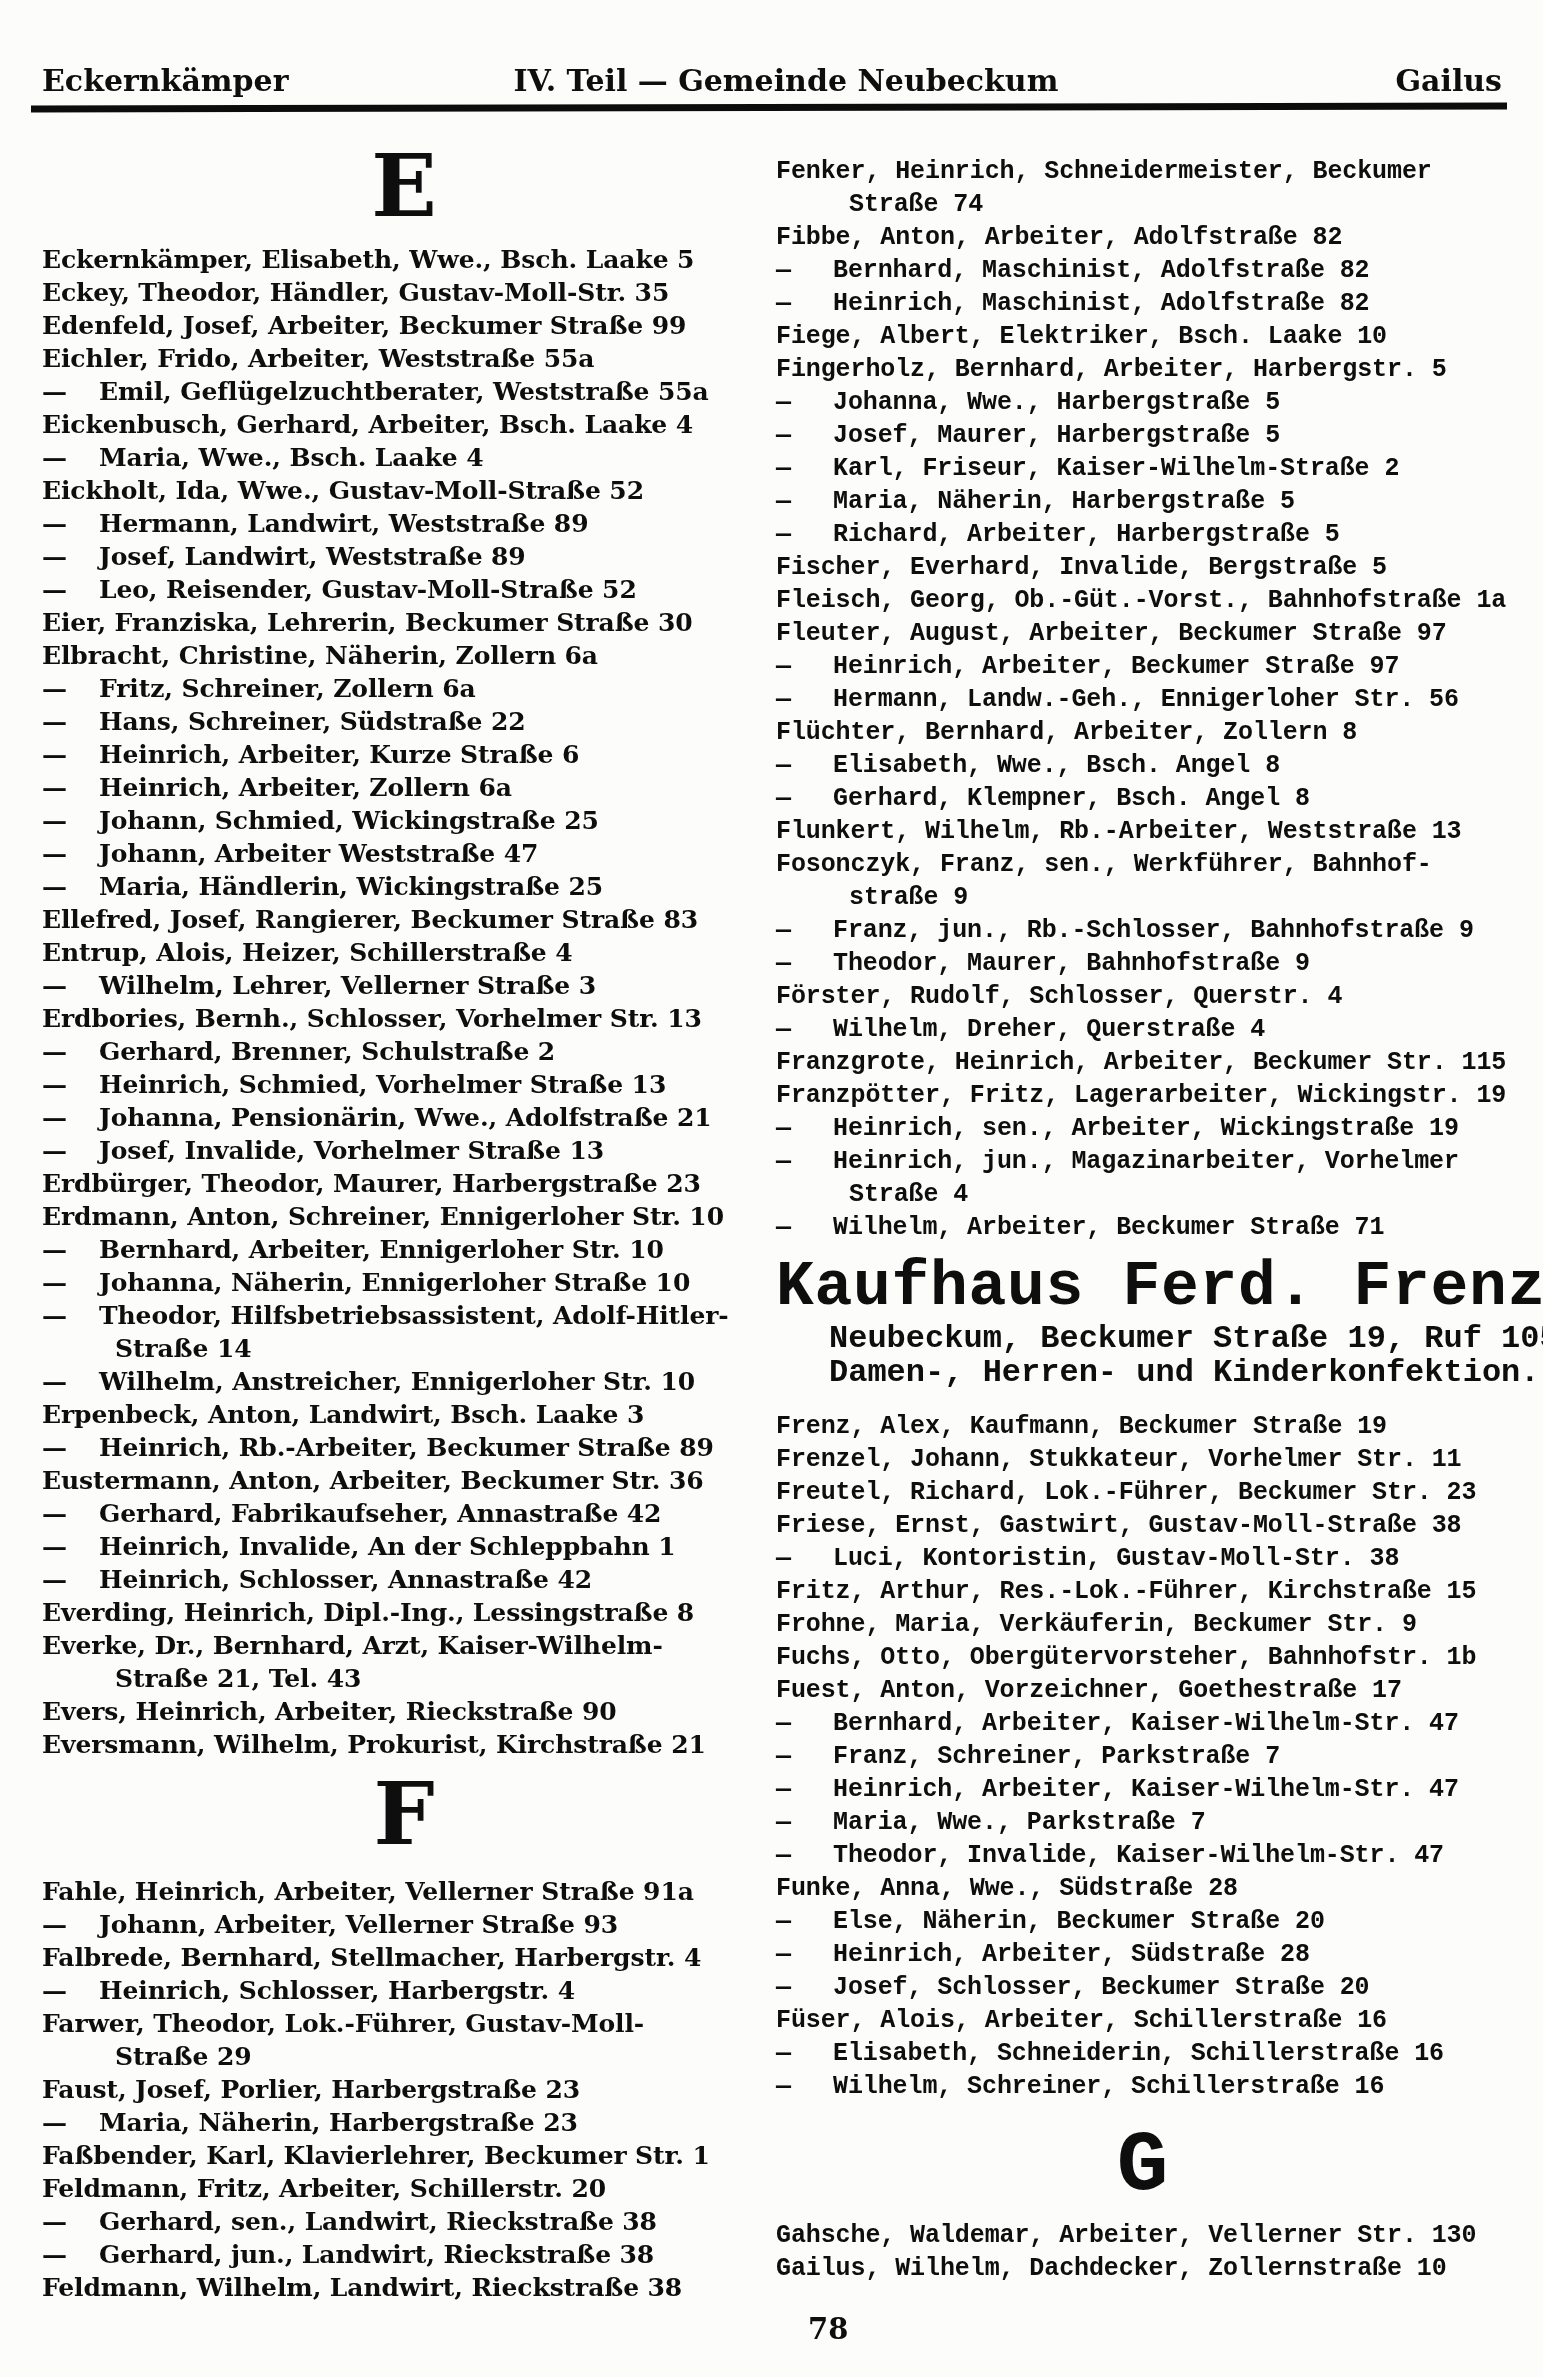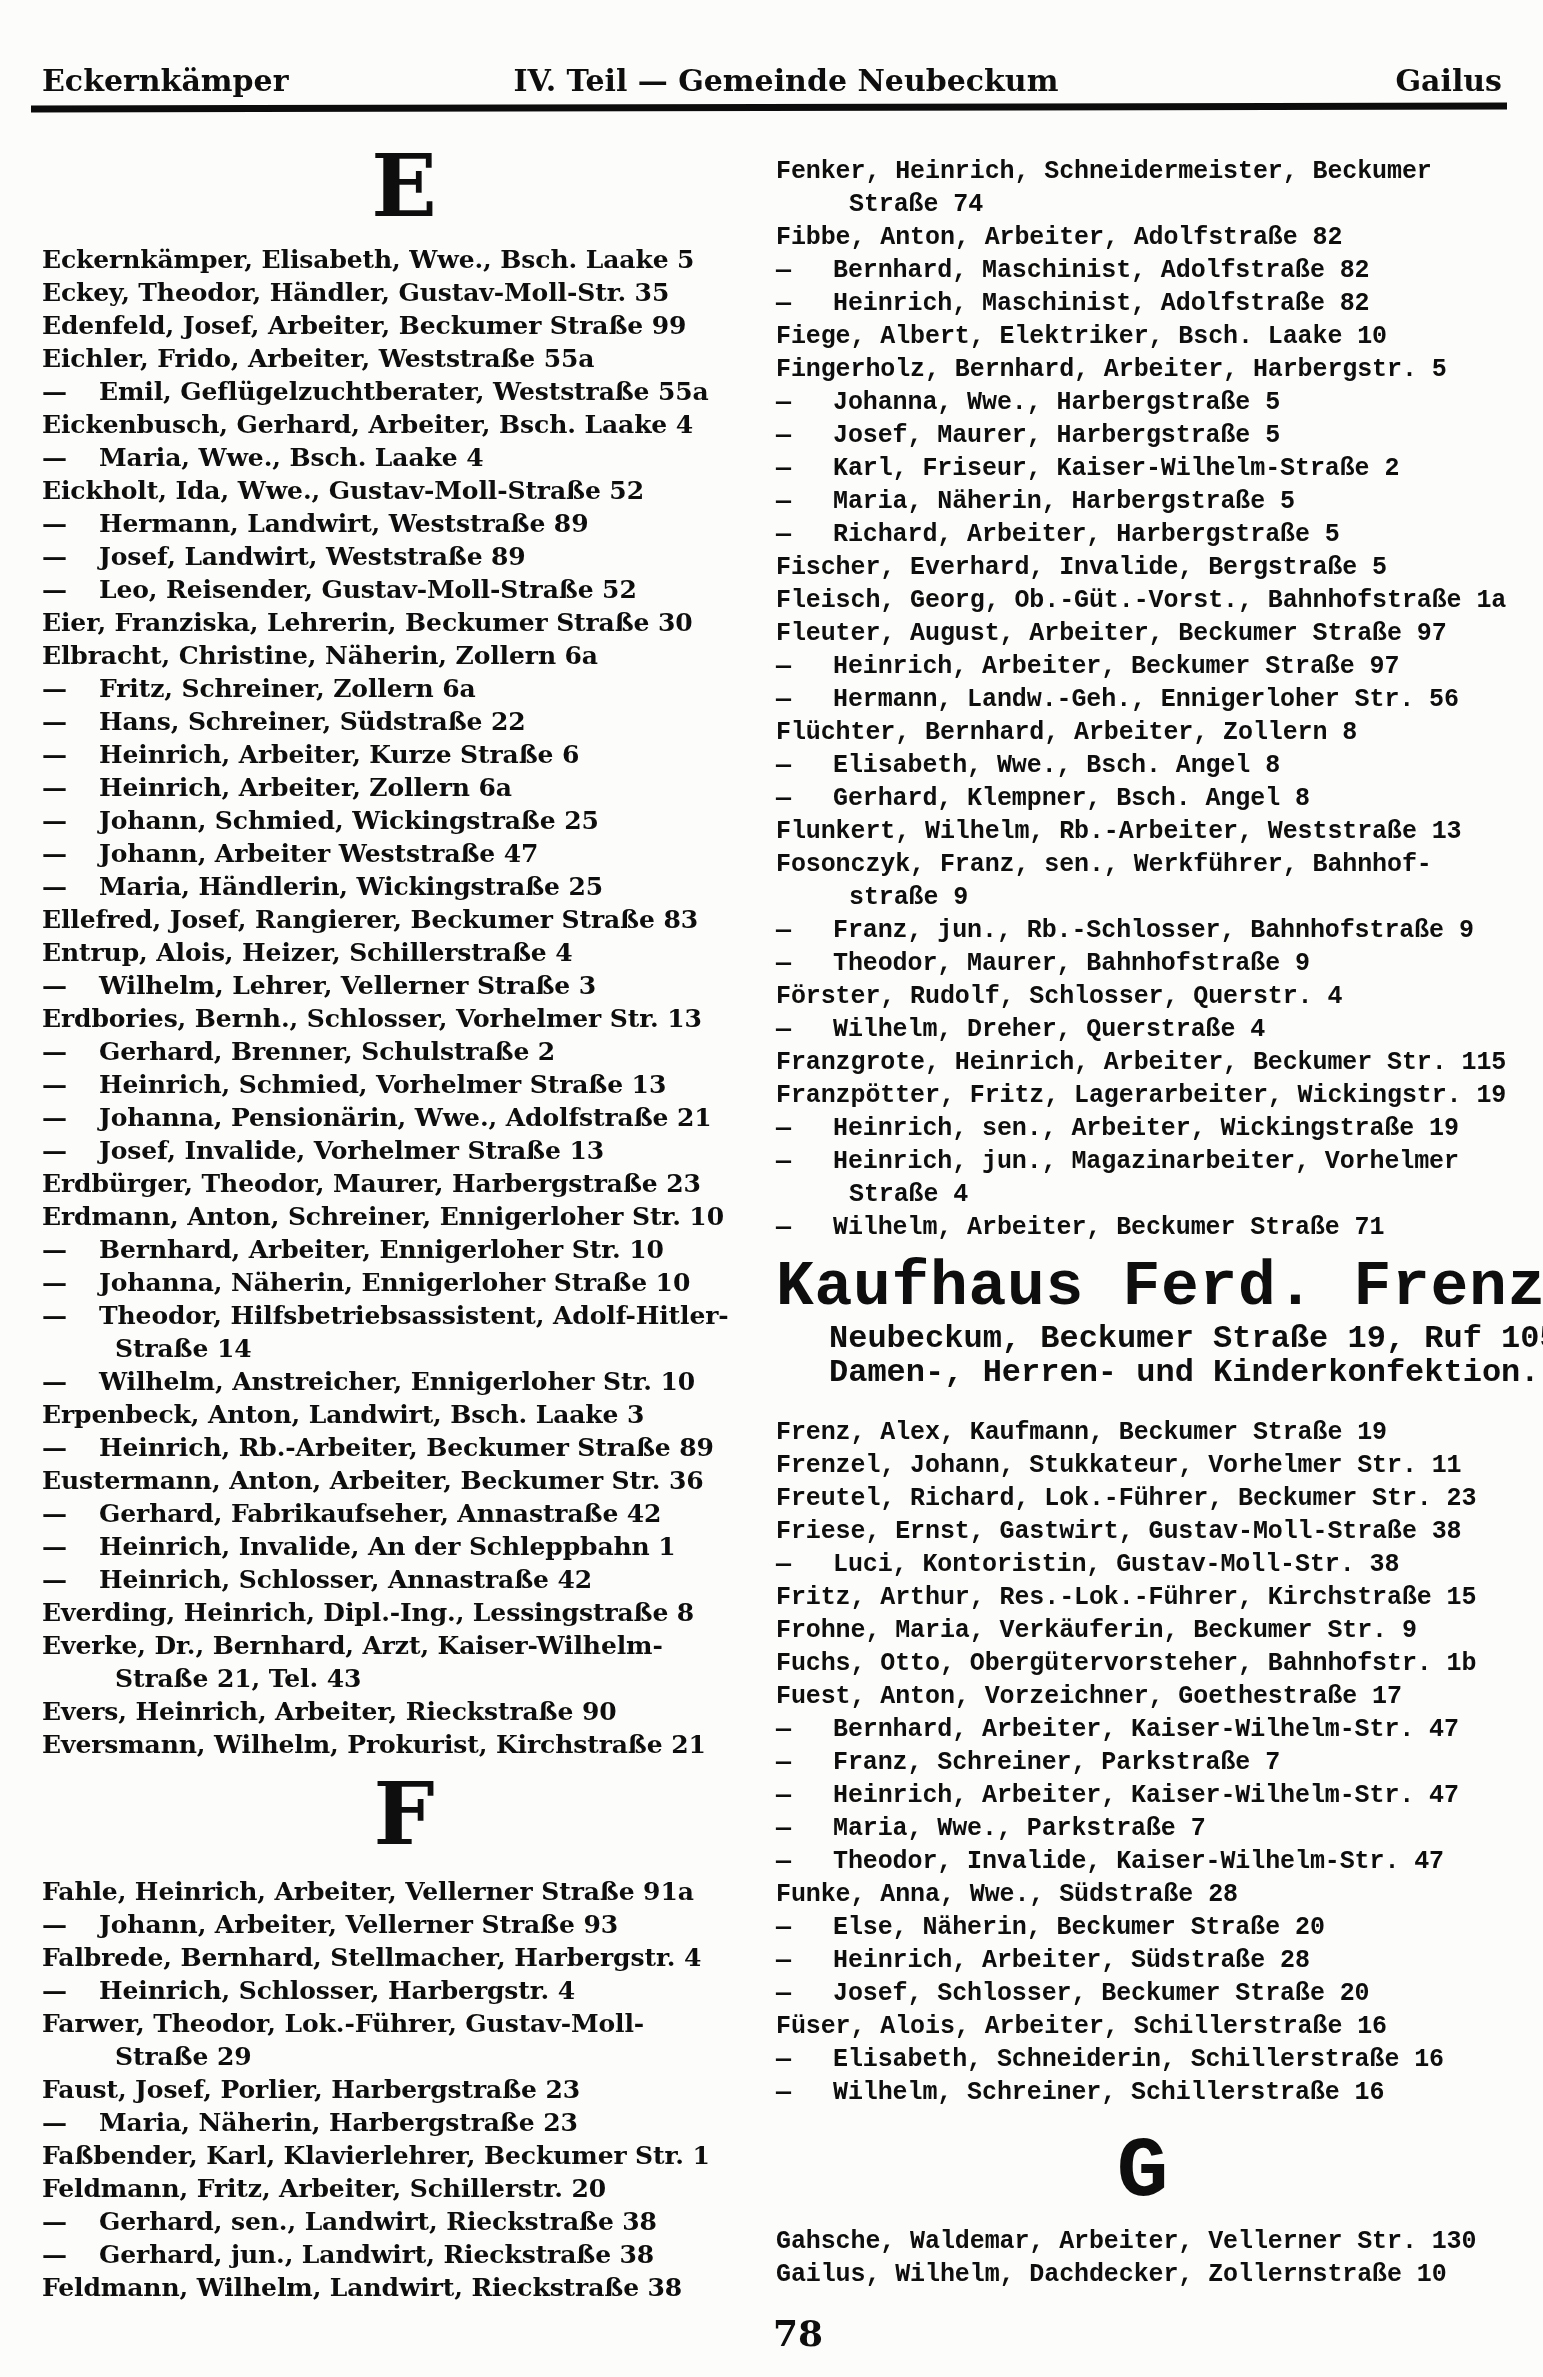--- a/index.html
+++ b/index.html
@@ -29,30 +29,30 @@
   }
   .cap-e{margin-bottom:14px;}
   .cap-f{margin-top:10.2px;margin-bottom:18px;}
   .cap-g{margin-top:20.4px;margin-bottom:10.2px;}
   .line{
     font-size:25px;line-height:33px;height:33px;
     white-space:nowrap;letter-spacing:-0.1px;
   }
   .line .dash{display:inline-block;width:57px;}
   .line.s2{padding-left:73px;}
-  .advert{margin-top:8.8px;margin-bottom:26px;}
+  .advert{margin-top:8.8px;margin-bottom:20px;}
   .ad-title{
     font-size:63px;line-height:69px;text-align:center;
     letter-spacing:0.7px;white-space:nowrap;
   }
   .ad-line{
     font-size:32px;line-height:34px;padding-left:53px;white-space:nowrap;
   }
   .ad-line:first-of-type{margin-top:5.8px;}
-  .pageno{position:absolute;left:773px;top:2312px;font-size:36px;}
+  .pageno{position:absolute;left:808px;top:2312px;font-size:29px;}
 </style>
 </head>
 <body>
 
 <div class="page">
 
   <span class="hl">Eckernkämper</span>
   <span class="hc">IV. Teil — Gemeinde Neubeckum</span>
   <span class="hr">Gailus</span>
   <div class="rule"></div>

